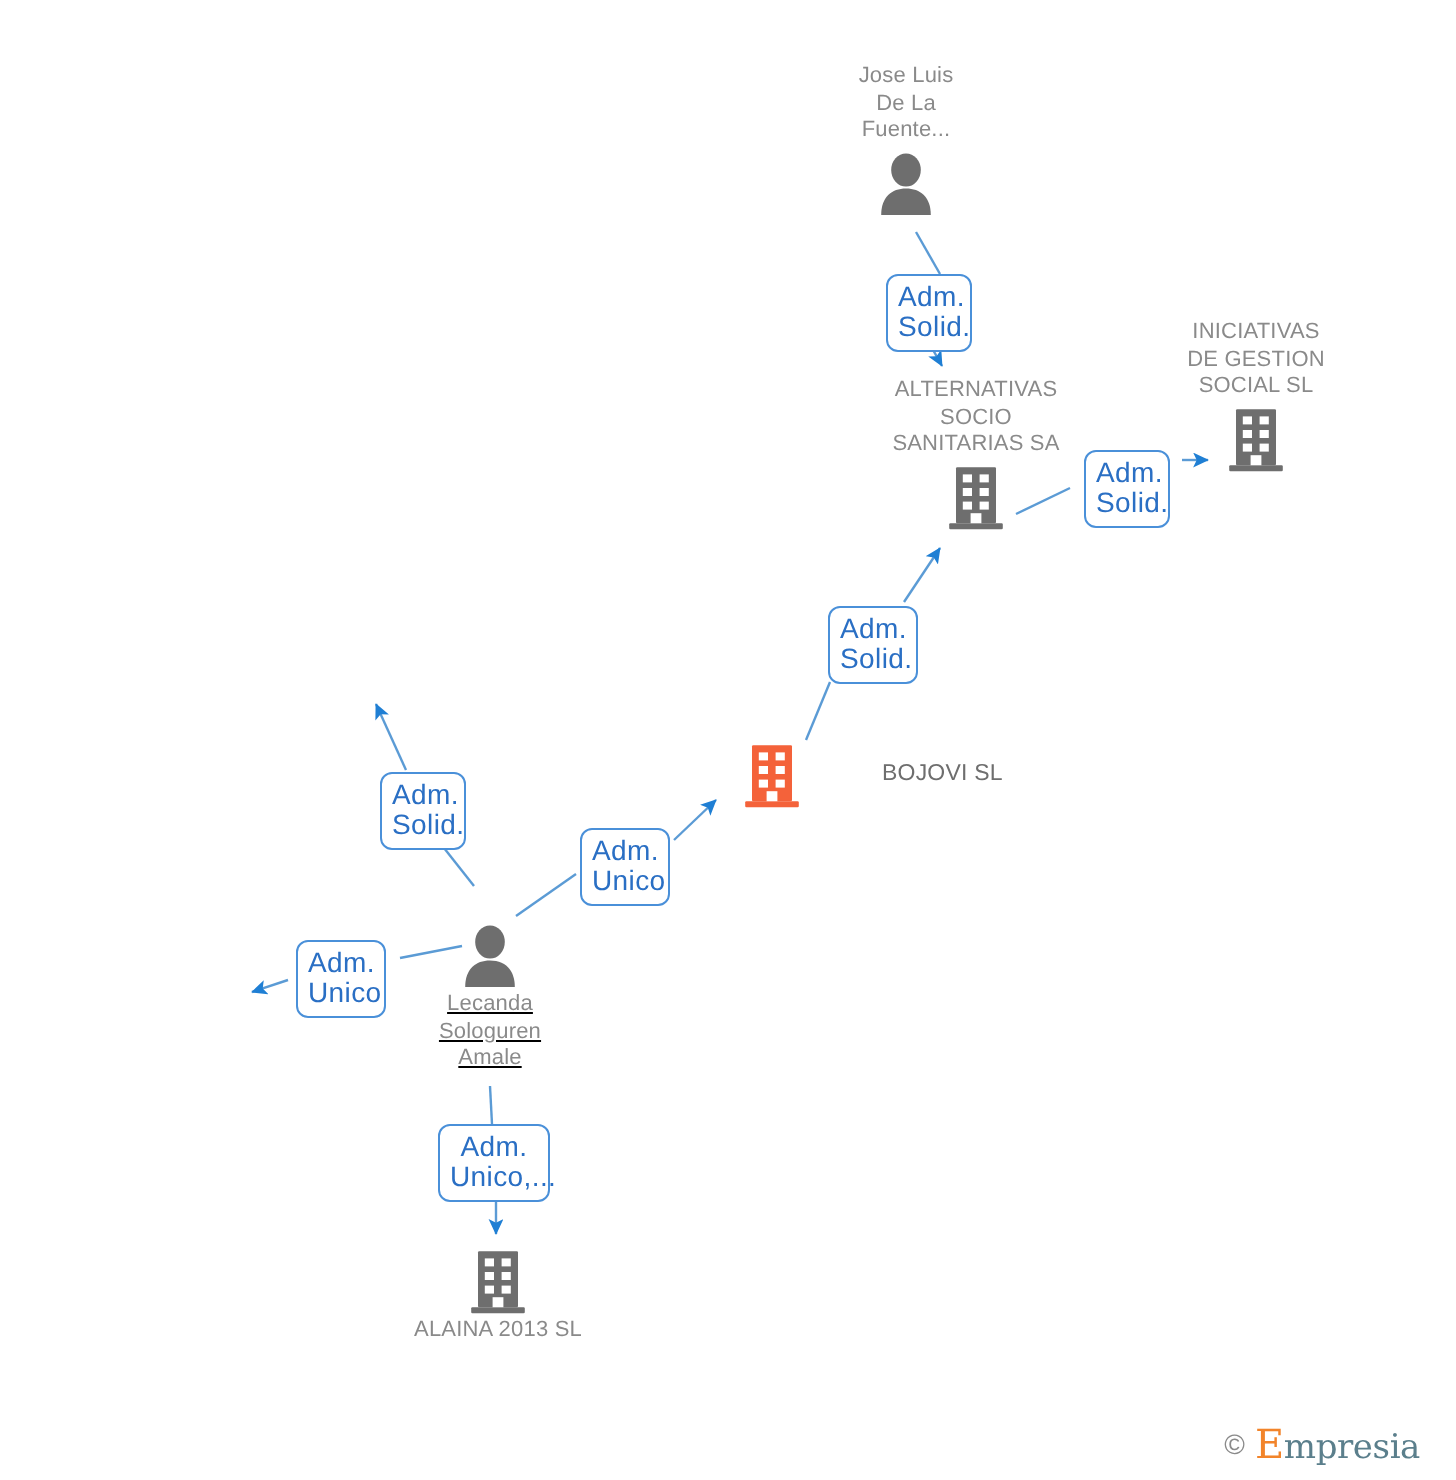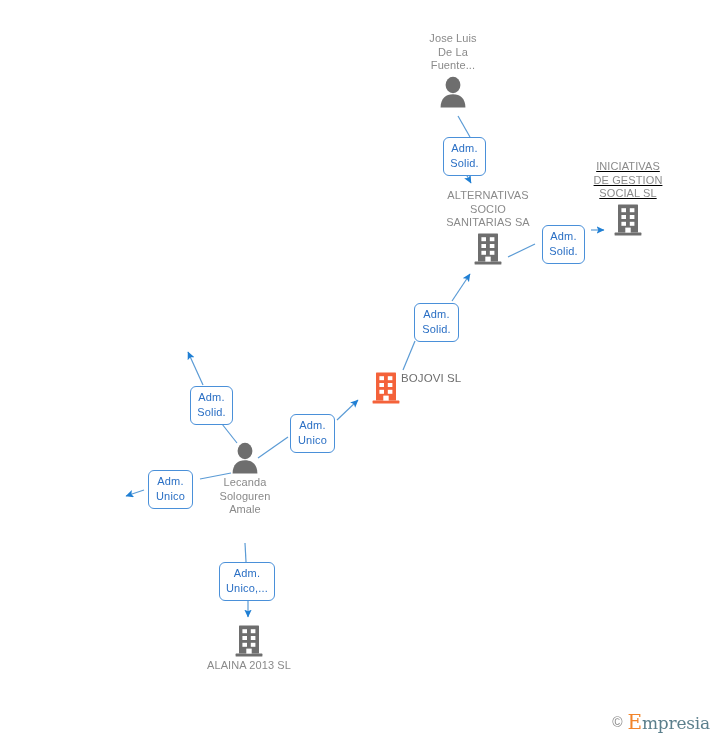--- a/index.html
+++ b/index.html
@@ -52,37 +52,38 @@
 
   
   .node.label-top .node-label { margin-bottom: 3px; }
   .node.label-bottom .node-label { margin-top: 2px; }
 
   
   .node.inline {
     width: auto;
     margin-left: 0;
     display: flex;
-    align-items: flex-start;
+    align-items: center;
     white-space: nowrap;
+    gap: 40px;
   }
   .node.inline .node-label {
     margin: 0 0 1px 0;
     font-size: 11.5px;
   }
 
   
   .chip {
     position: absolute;
     box-sizing: border-box;
     border: 1.4px solid #4a90d9;
     border-radius: 6px;
     background: #ffffff;
     color: #2a6fc4;
-    font-size: 11px;
+    font-size: 14px;
     line-height: 15px;
     text-align: center;
     padding: 3px 5px 4px 5px;
     white-space: pre-line;
     letter-spacing: 0.2px;
   }
 
   
   #watermark {
     position: absolute;
@@ -172,21 +173,21 @@
           <rect x="8.4" y="11" width="4.6" height="4"></rect>
           <rect x="16.8" y="11" width="4.6" height="4"></rect>
           <rect x="8.4" y="17.8" width="4.6" height="4"></rect>
           <rect x="16.8" y="17.8" width="4.6" height="4"></rect>
           <rect x="12.3" y="23.6" width="5.4" height="5"></rect>
         </g>
       </svg>
     </span>
   </div>
 
-  <div class="node label-top" style="left:628px; top:160px;text-decoration:underline;">
+  <div class="node label-top" style="left:628px; top:160px;">
     <span class="node-label">INICIATIVAS
 DE GESTION
 SOCIAL SL</span>
     <span class="icon-wrap">
       <svg width="30" height="32" viewBox="0 0 30 32" aria-hidden="true">
         <g fill="#6e6e6e">
           <rect x="5" y="0.6" width="20" height="28" rx="0.6"></rect>
           <rect x="1.6" y="28.6" width="26.8" height="3" rx="0.6"></rect>
         </g>
         <g fill="#ffffff">
@@ -218,21 +219,21 @@
           <rect x="8.4" y="17.8" width="4.6" height="4"></rect>
           <rect x="16.8" y="17.8" width="4.6" height="4"></rect>
           <rect x="12.3" y="23.6" width="5.4" height="5"></rect>
         </g>
       </svg>
     </span>
     <span class="node-label">BOJOVI SL</span>
   </div>
 
 
-  <div class="node label-bottom" style="left:245px; top:442px;">
+  <div class="node label-bottom" style="left:245px; top:462px;text-decoration:underline;">
     <span class="icon-wrap">
       <svg width="30" height="32" viewBox="0 0 30 32" aria-hidden="true">
         <ellipse cx="15" cy="9" rx="7.4" ry="8.3" fill="#6e6e6e"></ellipse>
         <path d="M2.6,31.5 C2.6,22.6 7.8,18.3 15,18.3 C22.2,18.3 27.4,22.6 27.4,31.5 Z" fill="#6e6e6e"></path>
       </svg>
     </span>
     <span class="node-label">Lecanda
 Sologuren
 Amale</span>
   </div>

